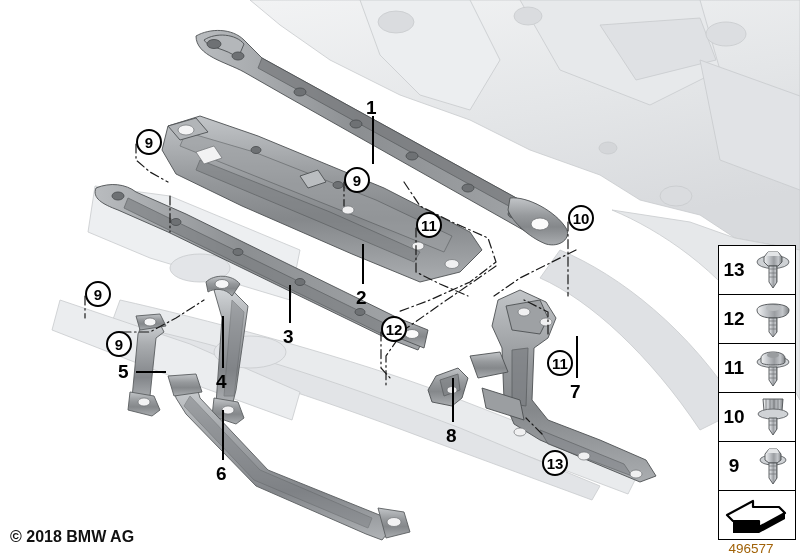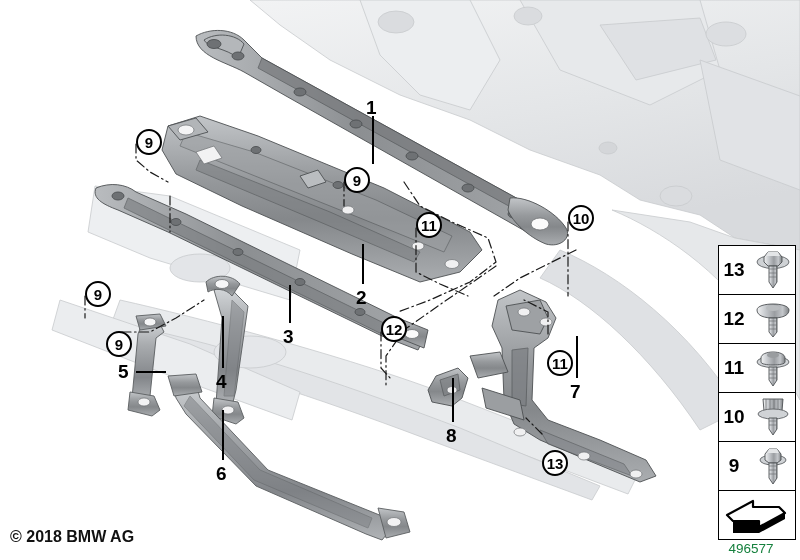--- a/index.html
+++ b/index.html
@@ -38,21 +38,21 @@
   }
   .lrow:last-child{border-bottom:none;height:51px;}
   .lnum{
     font-weight:bold;font-size:19px;color:#000;width:30px;
     text-align:center;flex:none;
   }
   .lpic{flex:1;display:flex;align-items:center;justify-content:center;}
 
   #docnum{
     position:absolute;left:706px;top:541px;width:90px;text-align:center;
-    font-size:13.5px;color:#15803d;
+    font-size:13.5px;color:#a16207;
   }
   #copy{
     position:absolute;left:10px;top:528px;
     font-size:16px;font-weight:bold;color:#111;
   }
 </style>
 </head>
 <body>
 
 <div id="stage">

